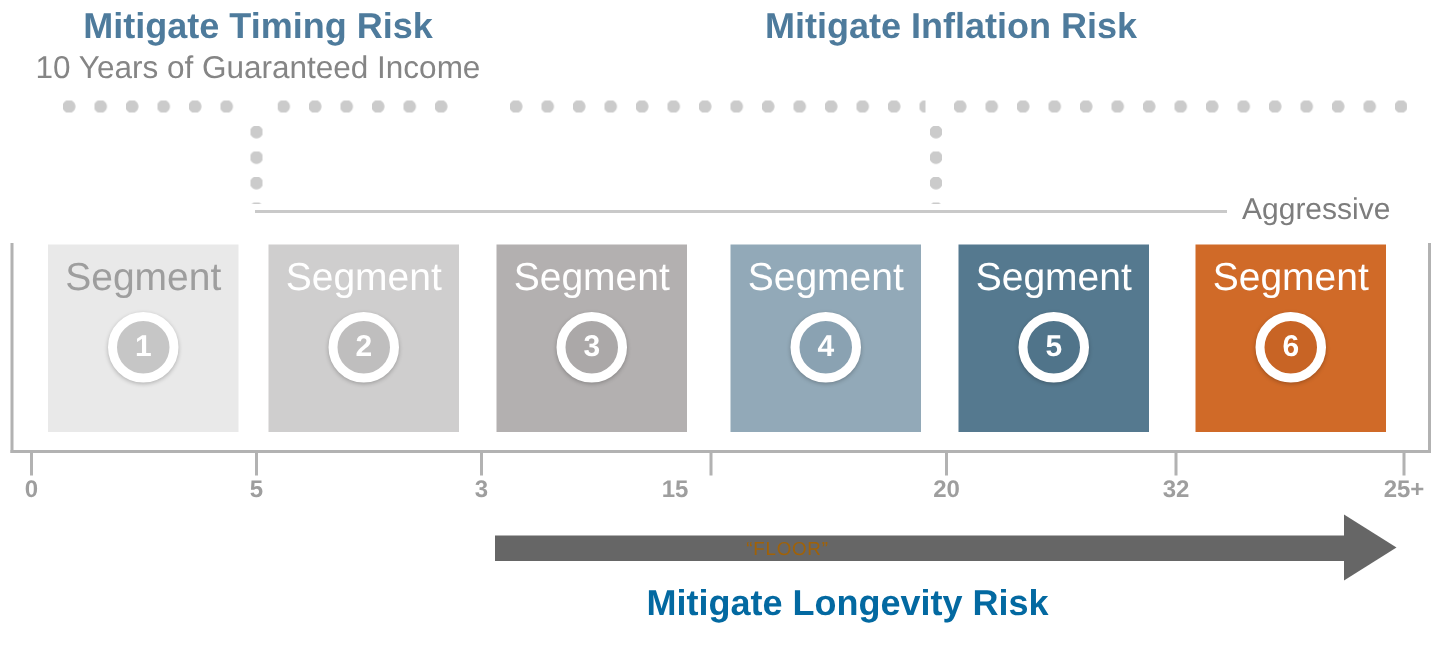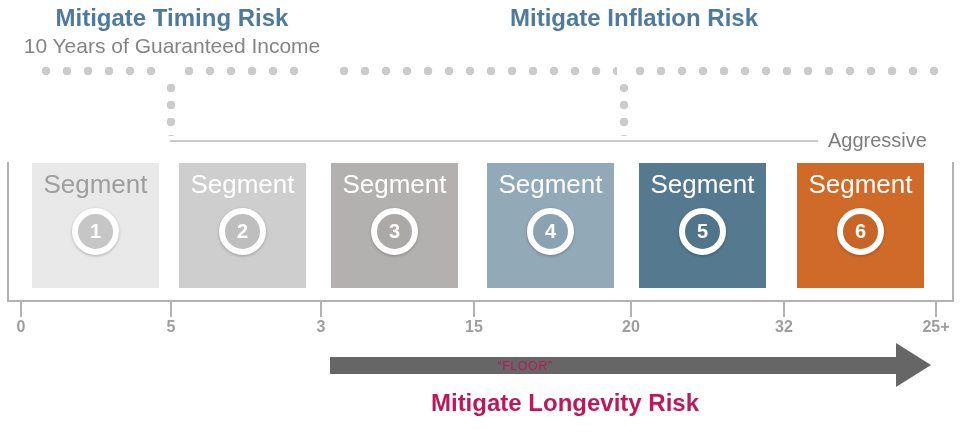--- a/index.html
+++ b/index.html
@@ -59,21 +59,21 @@
   .axis-cap   { position:absolute; top:162px; width:2px; height:140px; background:#b2b2b2; }
   .axis-tick  { position:absolute; top:302px; width:2px; height:15px; background:#b2b2b2; }
   .tick-label { position:absolute; top:318px; width:50px; text-align:center;
                 font-size:16px; font-weight:bold; color:#9e9e9e; }
 
   
   .floor-body { position:absolute; left:330px; top:357px; width:566px; height:17px; background:#666666; }
   .floor-head { position:absolute; left:896px; top:343px; width:0; height:0;
                 border-left:35px solid #666666; border-top:22px solid transparent; border-bottom:22px solid transparent; }
   .floor-label { position:absolute; left:440px; top:359px; width:170px; text-align:center;
-                 font-size:12.5px; color:#be185d; letter-spacing:0.5px; }
+                 font-size:12.5px; color:#a16207; letter-spacing:0.5px; }
 </style>
 </head>
 <body>
 
 <div class="canvas">
 
   <div class="ann ann-timing">
     <div class="ann-title" style="color: rgb(78, 123, 156);">Mitigate Timing Risk</div>
     <div class="ann-sub">10 Years of Guaranteed Income</div>
   </div>
@@ -141,26 +141,26 @@
   <div class="axis-tick" style="left:170px"></div>
   <div class="axis-tick" style="left:320px"></div>
   <div class="axis-tick" style="left:473px"></div>
   <div class="axis-tick" style="left:630px"></div>
   <div class="axis-tick" style="left:783px"></div>
   <div class="axis-tick" style="left:935px"></div>
 
   <span class="tick-label" style="left:-4px">0</span>
   <span class="tick-label" style="left:146px">5</span>
   <span class="tick-label" style="left:296px">3</span>
-  <span class="tick-label" style="left:449px">15</span>
+  <span class="tick-label" style="left:425px">15</span>
   <span class="tick-label" style="left:606px">20</span>
   <span class="tick-label" style="left:759px">32</span>
   <span class="tick-label" style="left:911px">25+</span>
 
   <div class="floor-body"></div>
   <div class="floor-head"></div>
   <div class="floor-label">“FLOOR”</div>
 
   <div class="ann ann-longevity">
-    <div class="ann-title" style="color: #be185d;">Mitigate Longevity Risk</div>
+    <div class="ann-title" style="color: #0369a1;">Mitigate Longevity Risk</div>
   </div>
 
 </div>
 
 </body></html>

